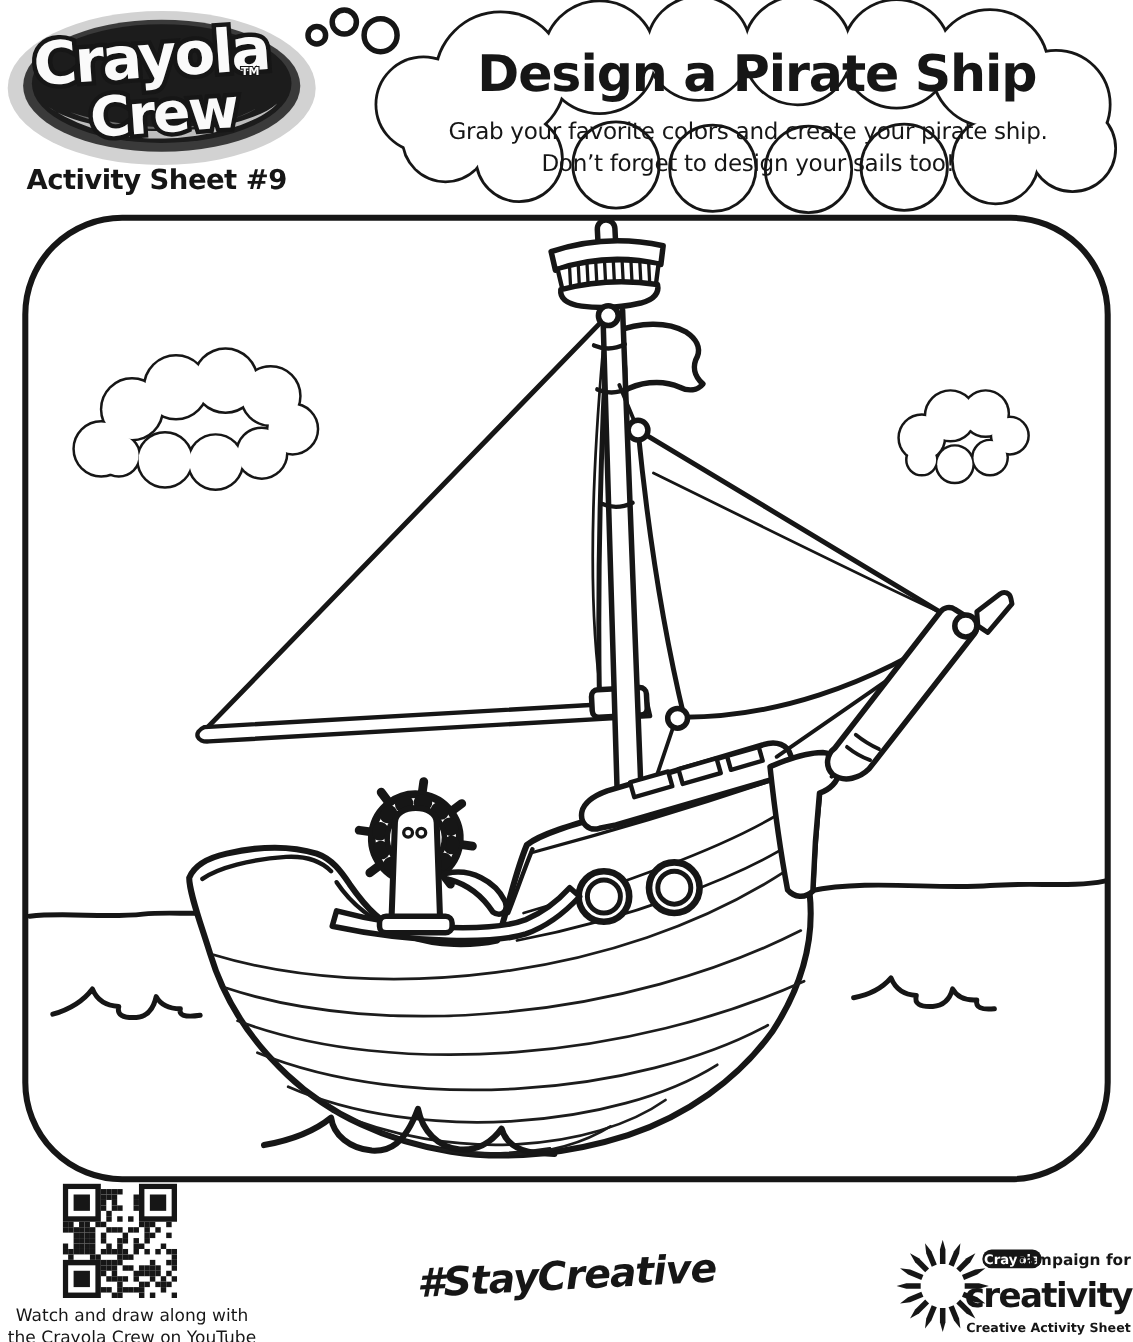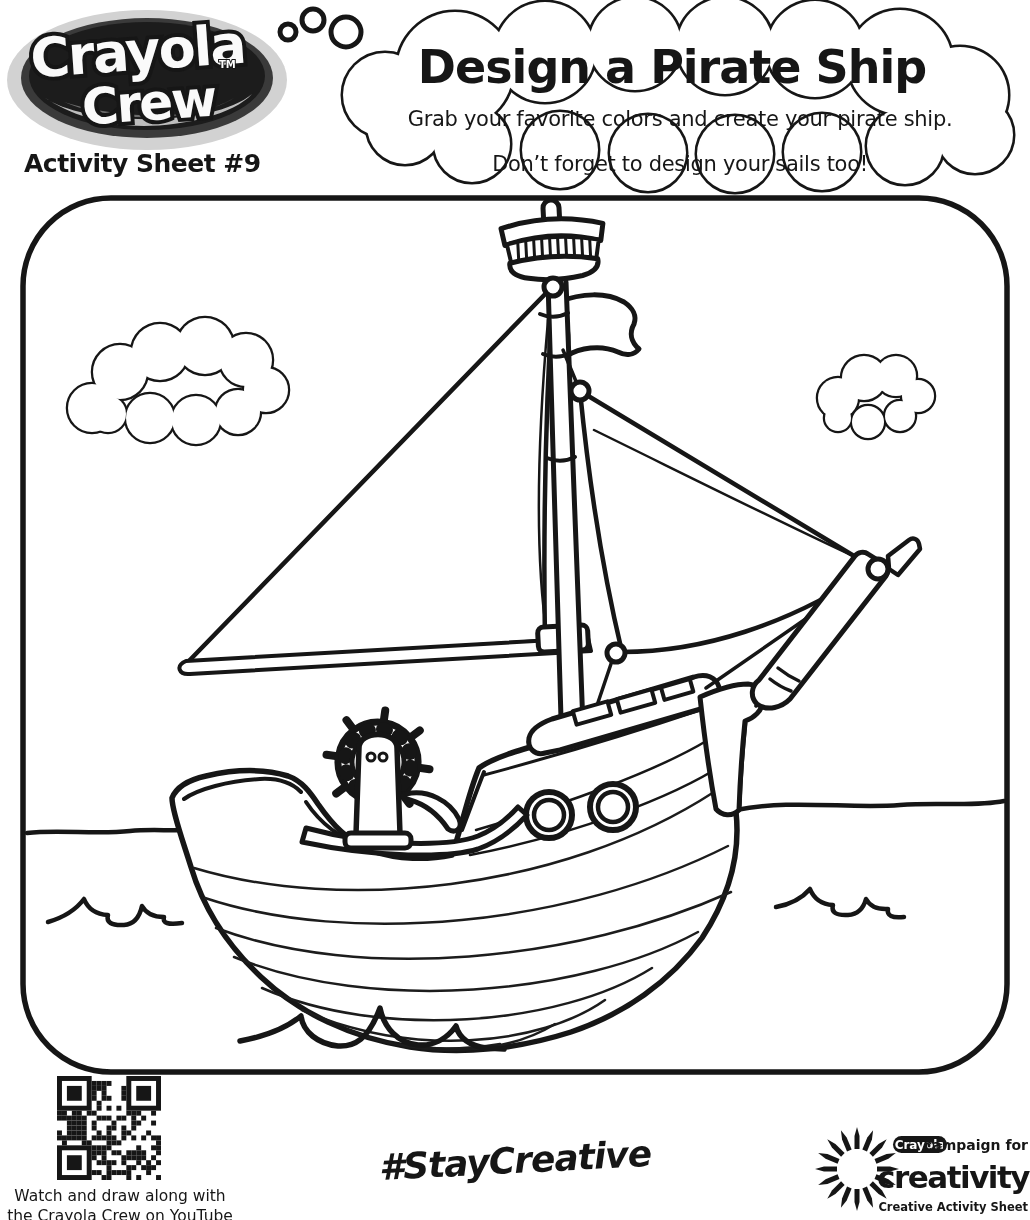--- a/index.html
+++ b/index.html
@@ -2,24 +2,24 @@
 <html><head>
 <meta charset="utf-8">
 <style>
   html,body{margin:0;padding:0;background:#fff;}
   .sheet{position:relative;width:1030px;height:1220px;background:#fff;overflow:hidden;
          font-family:"DejaVu Sans",sans-serif;color:#161616;}
   .abs{position:absolute;}
   svg{display:block;}
   
   .activity-label{left:24px;top:149px;font-size:25px;font-weight:800;letter-spacing:-0.5px;}
-  .bubble-title{left:352px;top:40px;width:640px;text-align:center;font-size:46px;font-weight:800;letter-spacing:-1px;}
+  .bubble-title{left:368px;top:40px;width:640px;text-align:center;font-size:46px;font-weight:800;letter-spacing:-1px;}
   .bubble-sub{left:370px;width:620px;text-align:center;font-size:21px;font-weight:500;letter-spacing:-0.3px;}
   .sub1{top:107px;text-align:center;}
-  .sub2{top:152px;}
+  .sub2{top:136px;}
   
   .qr-caption{left:0px;top:1186px;width:240px;text-align:center;font-size:15.5px;line-height:20px;font-weight:500;}
   .hashtag{left:365px;top:1140px;width:300px;text-align:center;font-size:36px;font-weight:800;font-style:italic;
            letter-spacing:-1px;transform:rotate(-3deg);}
 </style>
 </head>
 <body>
 
 <div class="sheet">
 

